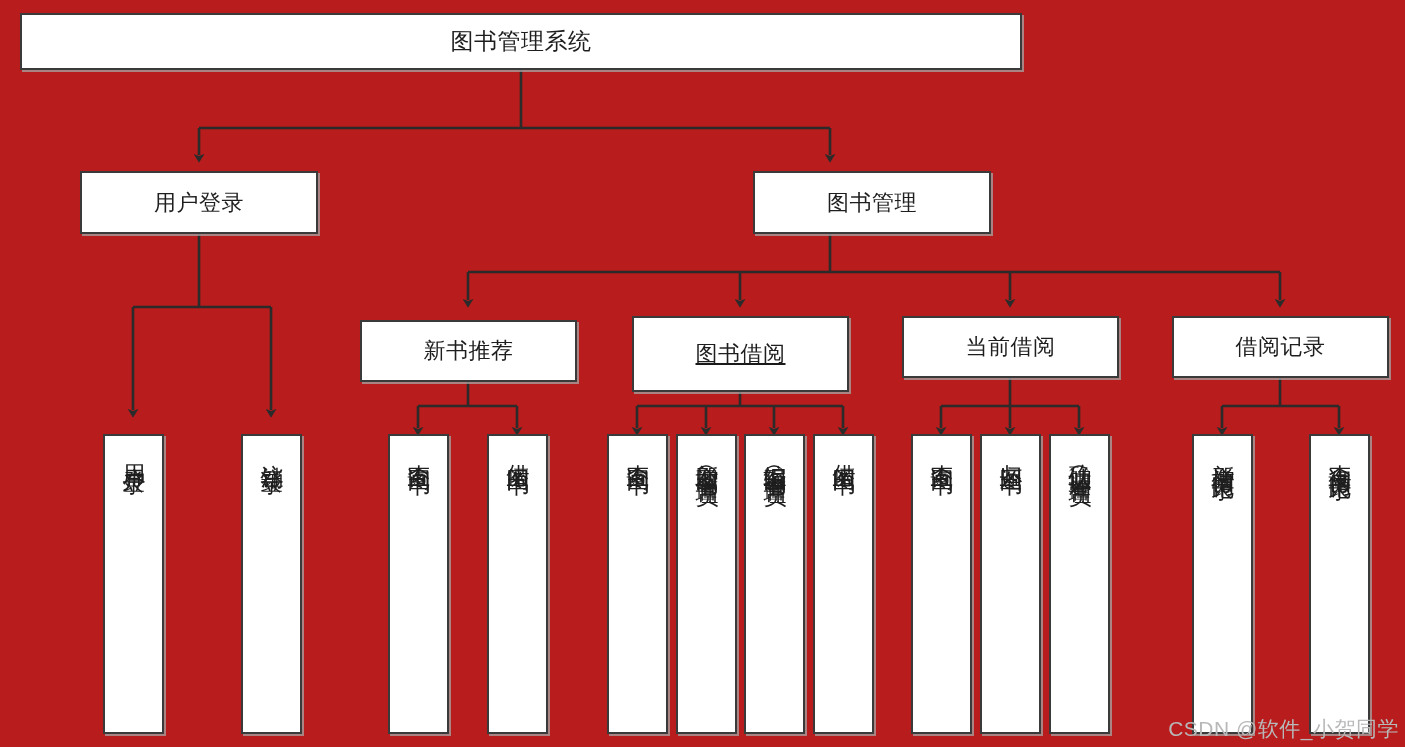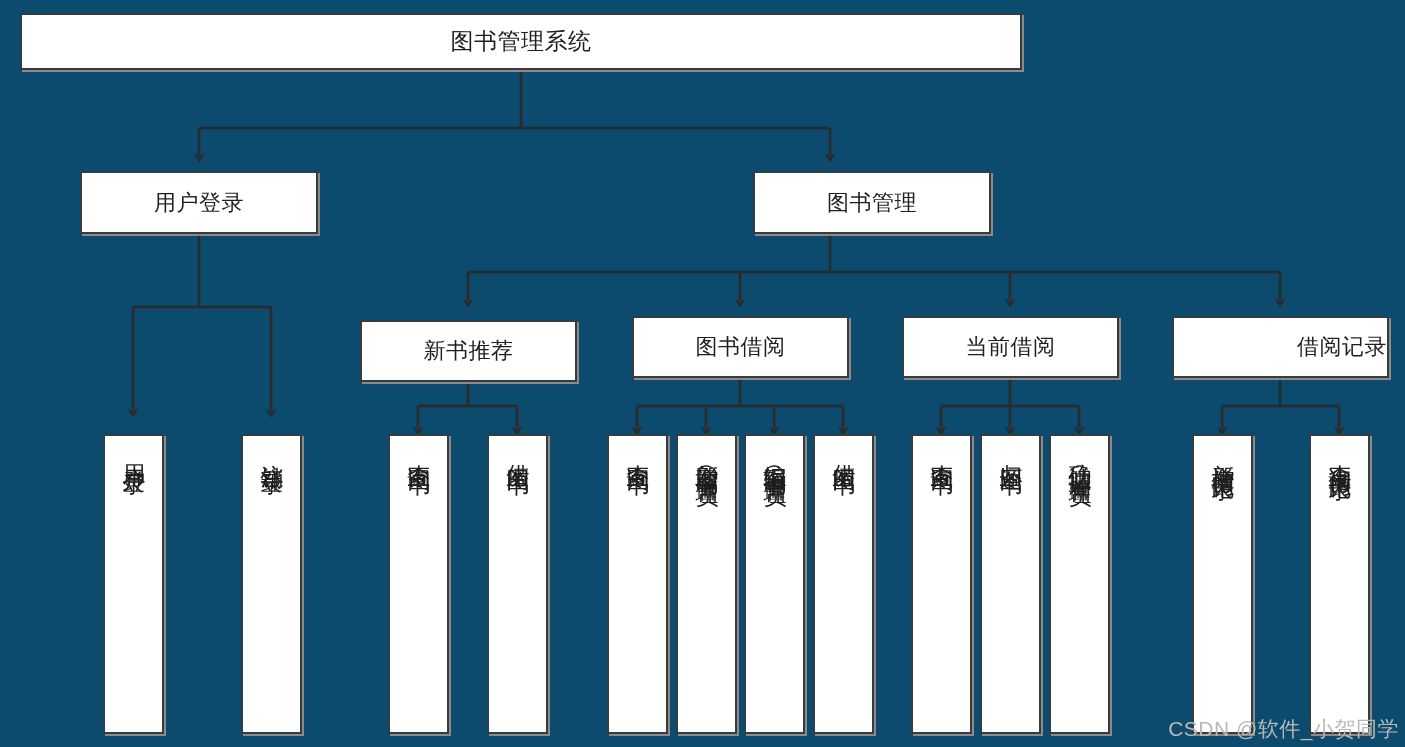--- a/index.html
+++ b/index.html
@@ -4,21 +4,21 @@
 <style>
   html,body{margin:0;padding:0;background:#ffffff;}
   body{
     font-family:"Liberation Sans","DejaVu Sans",sans-serif;
     color:#1a1a1a;
   }
   #canvas{
     position:relative;
     width:1405px;
     height:747px;
-    background:#0c4a6e;
+    background:#b91c1c;
     overflow:hidden;
   }
   svg#edges{
     position:absolute;
     left:0; top:0;
     width:1405px;
     height:747px;
     pointer-events:none;
   }
   .node{
@@ -129,27 +129,27 @@
   <div class="node h" style="left:80px;top:171px;width:238px;height:63px;">
     <span class="lbl">用户登录</span>
   </div>
   <div class="node h" style="left:711px;top:171px;width:238px;height:63px;margin-left:42px;">
     <span class="lbl">图书管理</span>
   </div>
 
   <div class="node h" style="left:360px;top:320px;width:217px;height:62px;">
     <span class="lbl">新书推荐</span>
   </div>
-  <div class="node h" style="left:632px;top:316px;width:217px;height:62px;">
+  <div class="node h" style="left:632px;top:316px;width:217px;height:76px;text-decoration:underline;">
     <span class="lbl">图书借阅</span>
   </div>
   <div class="node h" style="left:902px;top:316px;width:217px;height:62px;">
     <span class="lbl">当前借阅</span>
   </div>
-  <div class="node h" style="left:1172px;top:316px;width:217px;height:62px;justify-content:flex-end;">
+  <div class="node h" style="left:1172px;top:316px;width:217px;height:62px;">
     <span class="lbl">借阅记录</span>
   </div>
 
   <div class="node v" style="left:103px;top:434px;width:61px;height:300px;">
     <span class="lbl">用户登录</span>
   </div>
   <div class="node v" style="left:241px;top:434px;width:61px;height:300px;">
     <span class="lbl">注销登录</span>
   </div>
 

